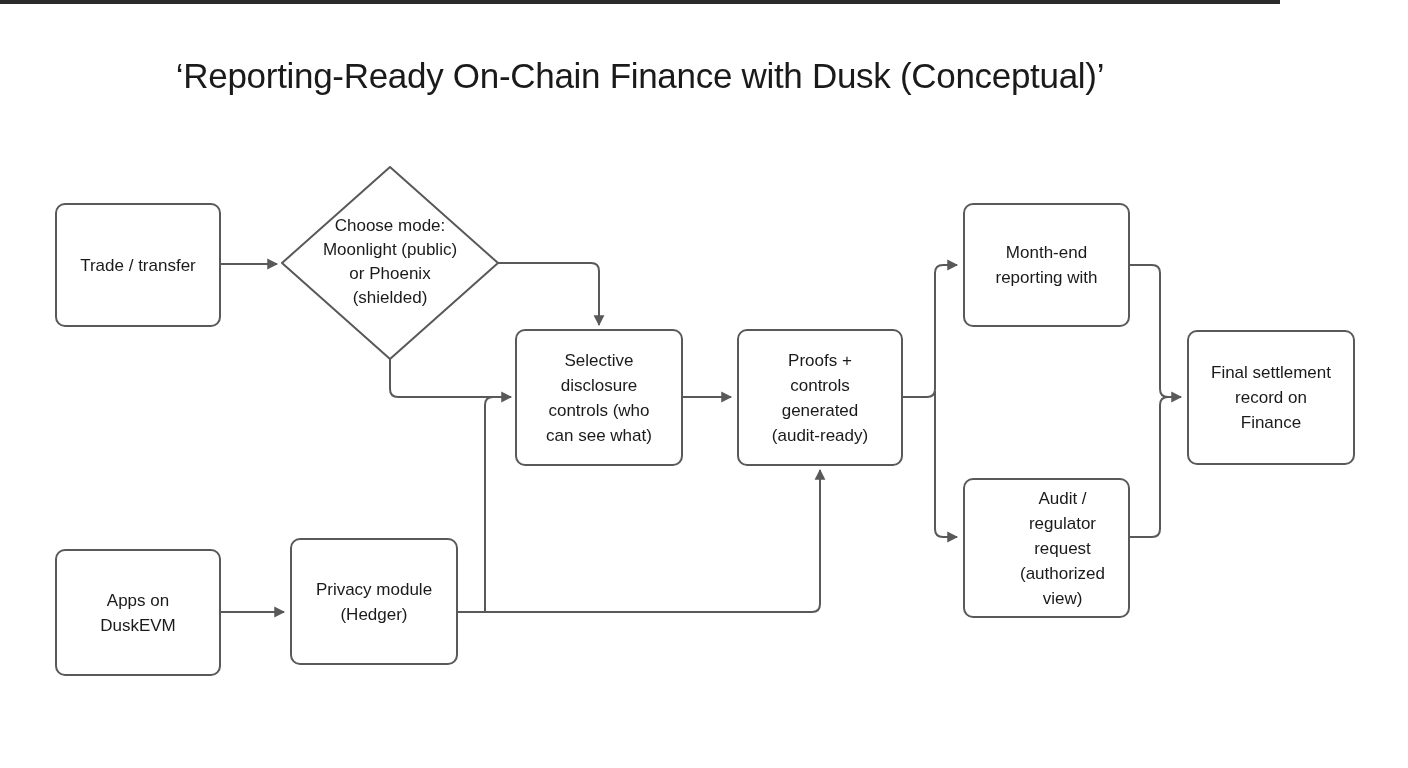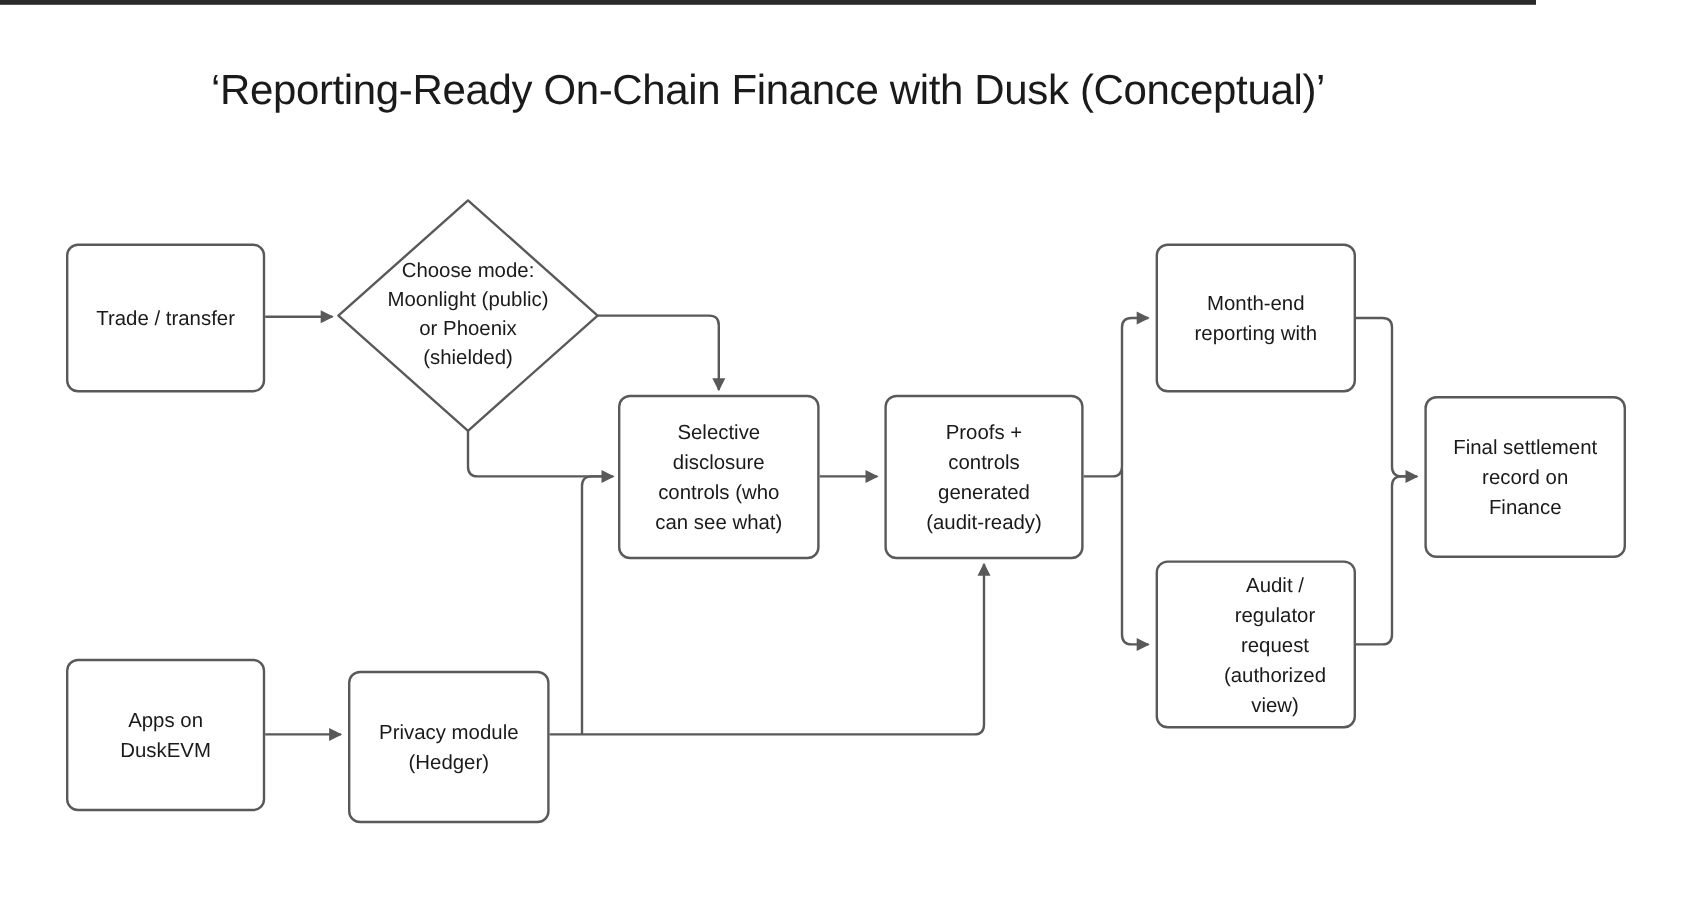--- a/index.html
+++ b/index.html
@@ -139,38 +139,38 @@
 controls
 generated
 (audit-ready)</span>
   </div>
 
   <div class="node" style="left:963px;top:203px;width:167px;height:124px;">
     <span class="node-label">Month-end
 reporting with</span>
   </div>
 
-  <div class="node" style="left:963px;top:467px;width:167px;height:140px;padding-left:32px;">
+  <div class="node" style="left:963px;top:478px;width:167px;height:140px;padding-left:32px;">
     <span class="node-label">Audit /
 regulator
 request
 (authorized
 view)</span>
   </div>
 
   <div class="node" style="left:1187px;top:330px;width:168px;height:135px;">
     <span class="node-label">Final settlement
 record on
 Finance</span>
   </div>
 
   <div class="node" style="left:55px;top:549px;width:166px;height:127px;">
     <span class="node-label">Apps on
 DuskEVM</span>
   </div>
 
-  <div class="node" style="left:290px;top:559px;width:168px;height:127px;">
+  <div class="node" style="left:290px;top:538px;width:168px;height:127px;">
     <span class="node-label">Privacy module
 (Hedger)</span>
   </div>
 
 
 </div>
 
 </body></html>

